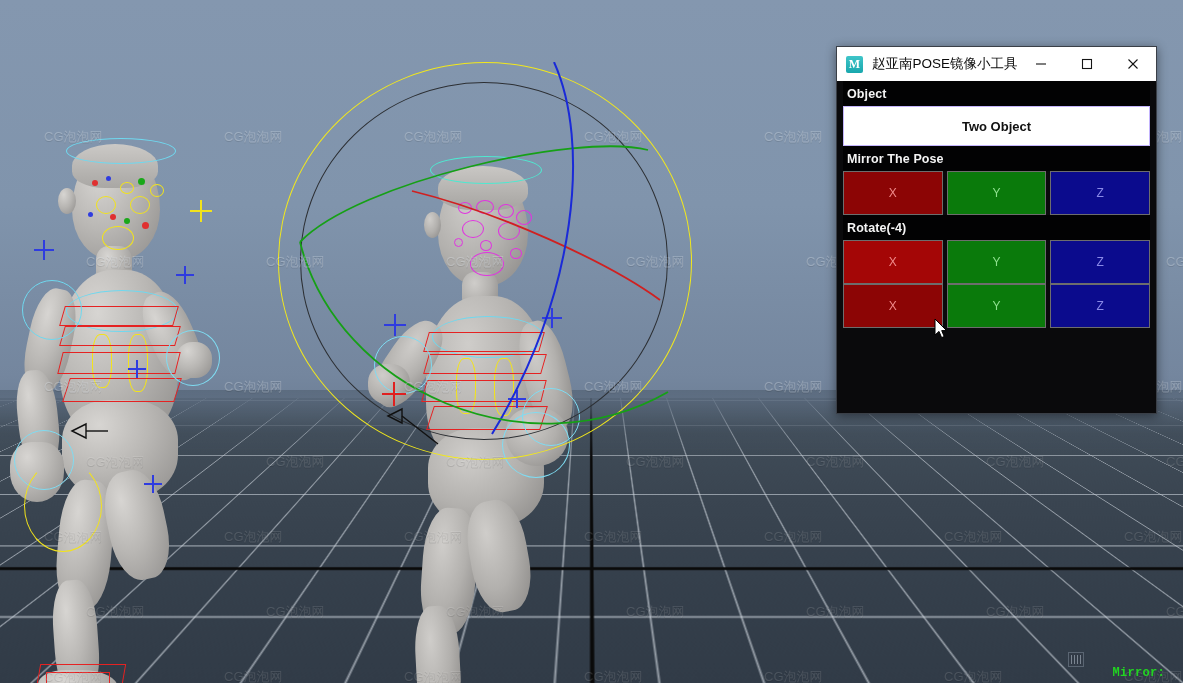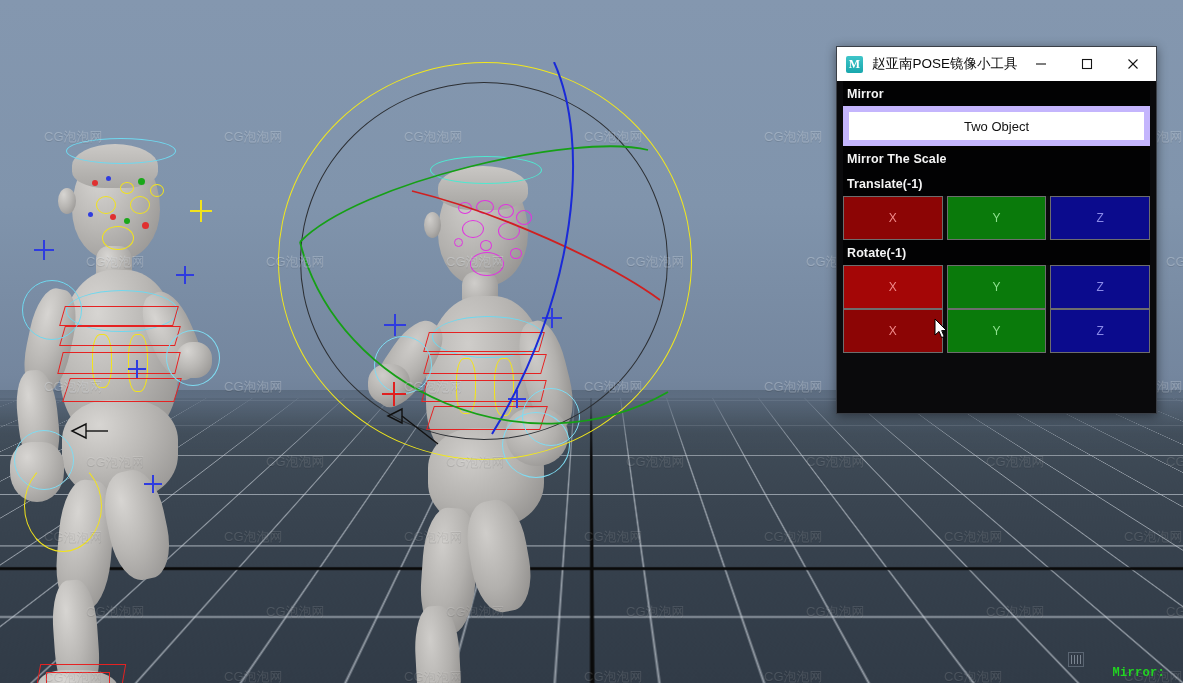--- a/index.html
+++ b/index.html
@@ -101,22 +101,23 @@
     flex:1 1 auto;background:#0a0a0c;padding:0 6px 8px 6px;
     display:flex;flex-direction:column;
   }
   .sec-label{
     color:#f4f4f4;font-size:12.5px;font-weight:bold;
     padding:6px 2px 5px 4px;letter-spacing:.1px;
     background:#020203;
   }
   .big-btn{
     height:40px;display:flex;align-items:center;justify-content:center;
-    font-size:13px;color:#111;border:6px solid #c4b5fd;
+    font-size:13px;color:#111;border:1px solid #c4b5fd;
     box-sizing:border-box;
+    font-weight:bold;
   }
   .btn-white{background:#ffffff;}
   .btn-yellow{background:#f9f3b0;}
 
   .xyz-row{display:flex;gap:4px;height:44px;}
   .xyz-btn{
     flex:1 1 0;display:flex;align-items:center;justify-content:center;
     font-size:12px;border:1px solid #6d6d6d;box-sizing:border-box;
   }
   .xyz-x{background:#8c0505;color:#f08a8a;}
@@ -361,33 +362,32 @@
         <svg width="14" height="14" viewBox="0 0 14 14">
             <line x1="2.5" y1="2.5" x2="11.5" y2="11.5" stroke="#151515" stroke-width="1.1"></line>
             <line x1="11.5" y1="2.5" x2="2.5" y2="11.5" stroke="#151515" stroke-width="1.1"></line>
           </svg>
       </div>
     </div>
   </div>
 
   <div class="panel-body">
 
-    <div class="sec-label">Mirror</div>
+    <div class="sec-label">Object</div>
     <div class="big-btn btn-white">Two Object</div>
 
-    <div class="sec-label">Mirror The Scale</div>
-
-    <div class="sec-label">Translate(-1)</div>
+    <div class="sec-label">Mirror The Pose</div>
+
     <div class="xyz-row">
       <div class="xyz-btn xyz-x">X</div>
       <div class="xyz-btn xyz-y">Y</div>
       <div class="xyz-btn xyz-z">Z</div>
     </div>
 
-    <div class="sec-label">Rotate(-1)</div>
+    <div class="sec-label">Rotate(-4)</div>
     <div class="xyz-row">
       <div class="xyz-btn xyz-x hover">X</div>
       <div class="xyz-btn xyz-y">Y</div>
       <div class="xyz-btn xyz-z">Z</div>
     </div>
 
     <div class="xyz-row">
       <div class="xyz-btn xyz-x">X</div>
       <div class="xyz-btn xyz-y">Y</div>
       <div class="xyz-btn xyz-z">Z</div>

